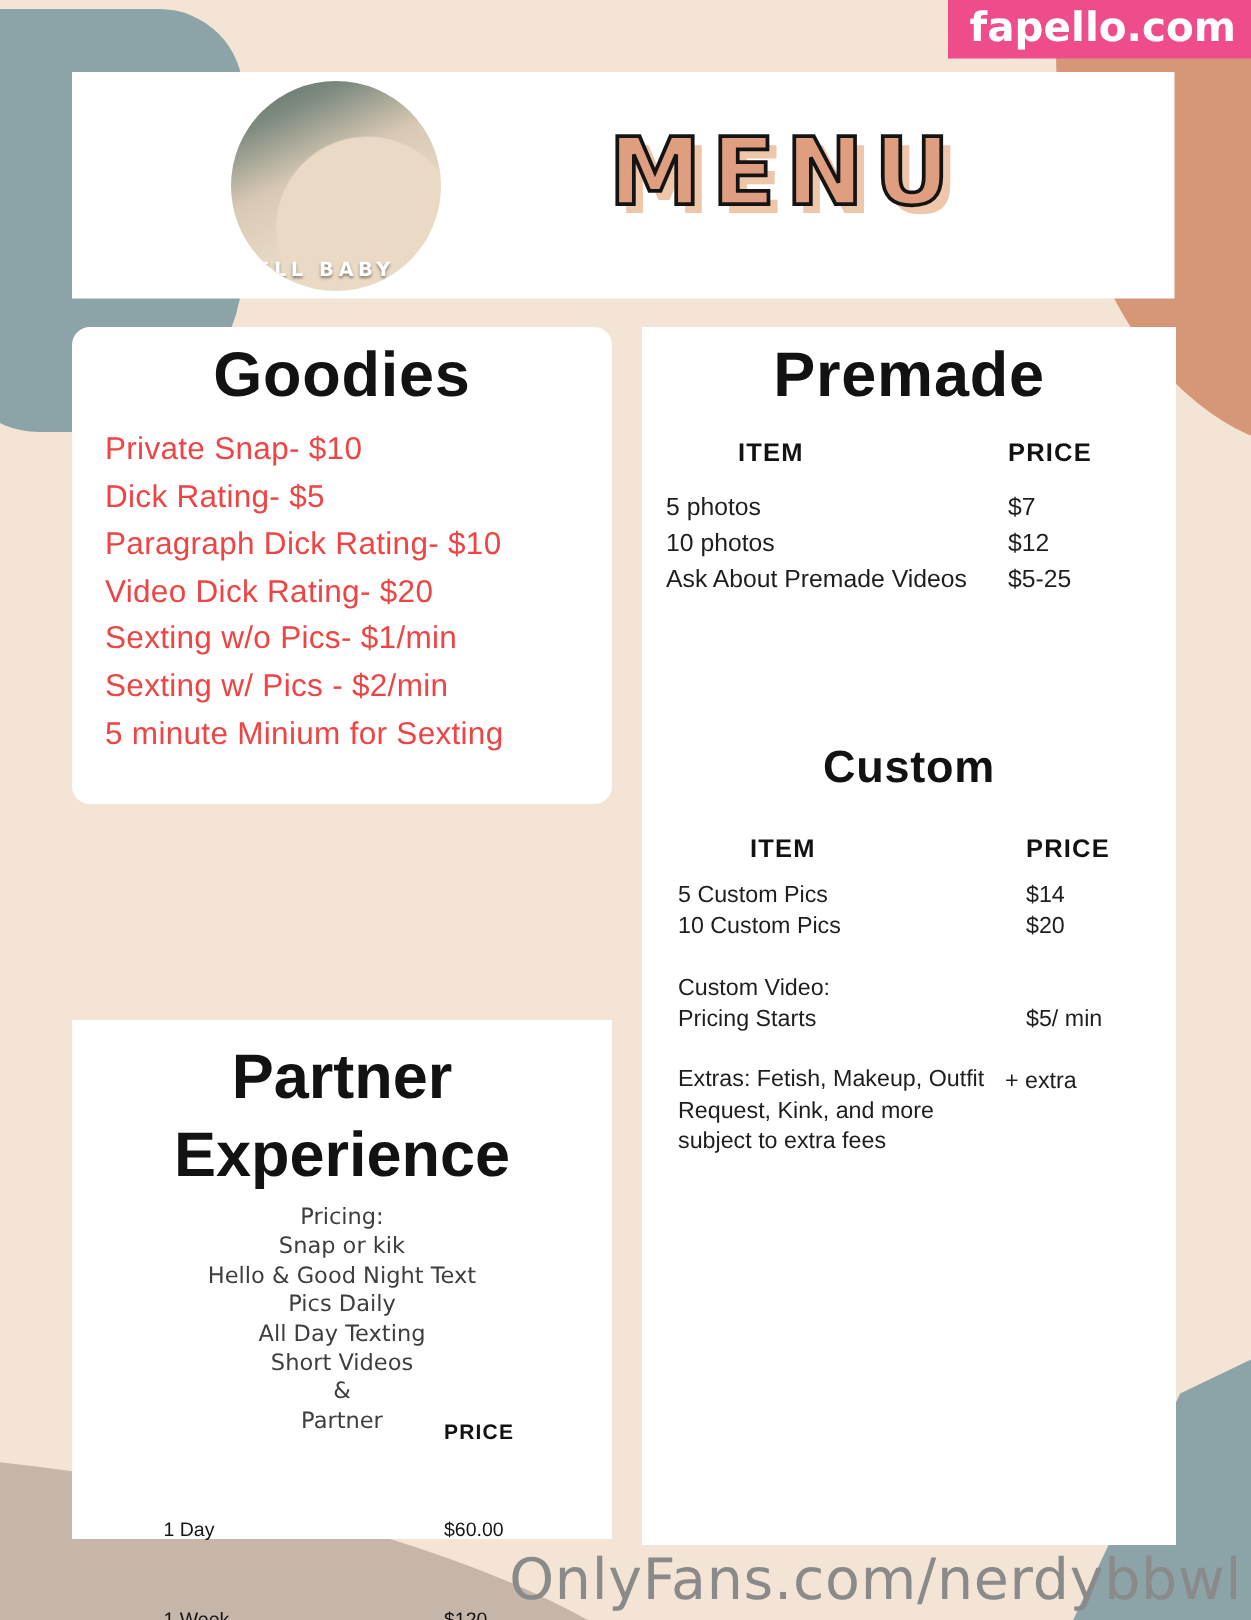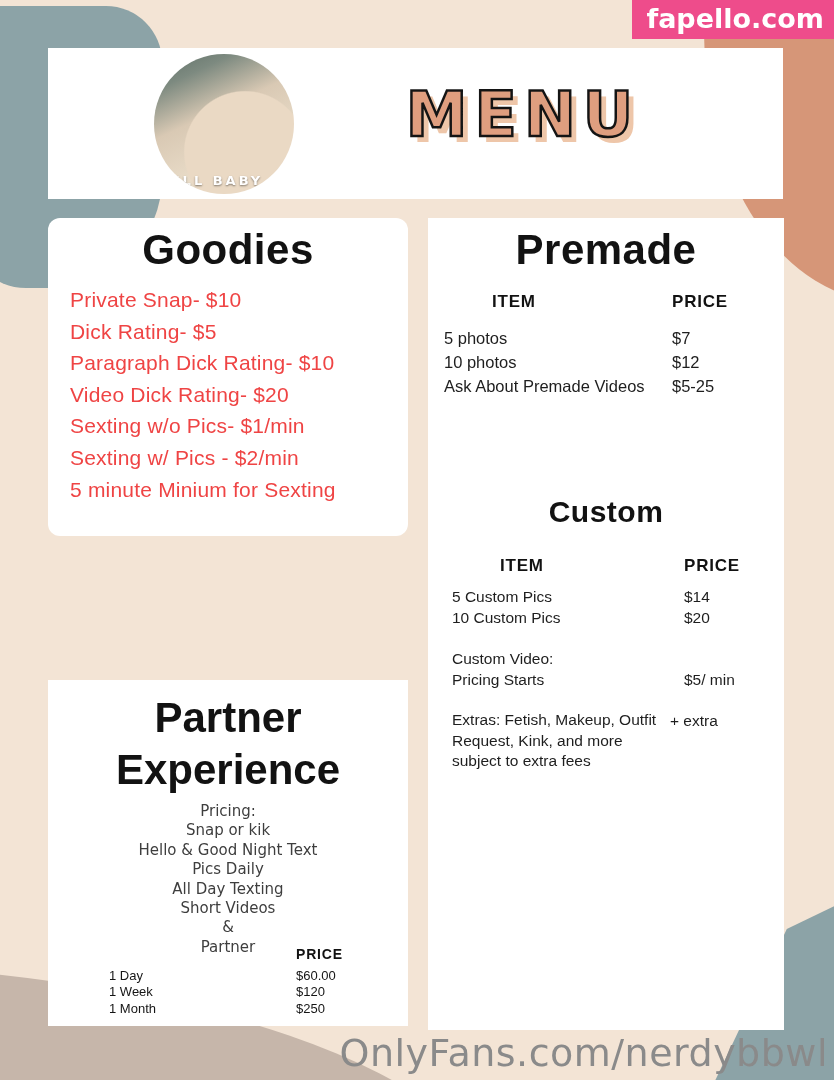--- a/index.html
+++ b/index.html
@@ -91,21 +91,21 @@
     font:400 15px/19.4px "DejaVu Sans", sans-serif;
   }
   .partner-price-head {
     position:absolute; left:248px; top:266px;
     font-weight:800; font-size:14px; letter-spacing:0.8px; color:#121212;
   }
   .partner-rows { position:absolute; left:0; top:288px; width:100%; }
   .partner-rows .prow { font-size:13px; line-height:16.3px; color:#151515; }
   .partner-rows .item { flex:none; position:absolute; left:61px; }
   .partner-rows .price { position:absolute; left:248px; }
-  .partner-rows .r { position:relative; height:16.3px; }
+  .partner-rows .r { position:relative; height:16.3px;margin-top:44px; }
 </style>
 </head>
 <body>
 
 <div class="canvas">
 
   <div class="blob blob-tl"></div>
   <div class="blob blob-tr"></div>
   <div class="blob blob-bl"></div>
   <div class="blob blob-br"></div>

